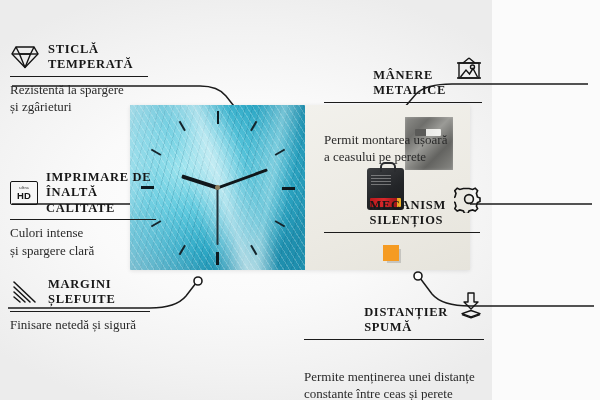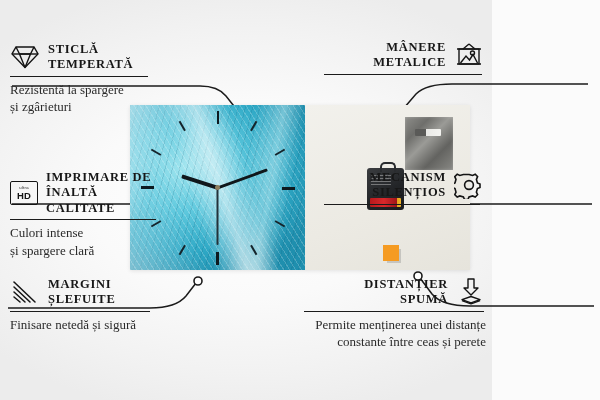--- a/index.html
+++ b/index.html
@@ -94,21 +94,21 @@
     color:#171717;line-height:1.22;text-transform:uppercase;white-space:pre-line;
   }
   .co-rule{height:1.4px;background:#1b1b1b;margin:3px 0 4px 0;}
   .co-sub{
     font-family:"Liberation Serif", serif;
     font-size:13px;color:#2a2a2a;line-height:1.34;white-space:pre-line;
   }
   .left .co-head{justify-content:flex-start;}
   .left .co-title,.left .co-sub{text-align:left;}
   .right .co-head{justify-content:flex-end;}
-  .right .co-title,.right .co-sub{text-align:right;}
+  .right .co-title,.right .co-sub{margin-top:28px;}
   .ico{flex:0 0 auto;display:block;}
   .hdbadge{
     width:26px;height:22px;border:1.6px solid #141414;border-radius:2px;
     display:flex;flex-direction:column;align-items:center;justify-content:center;
     font-family:"Liberation Sans", sans-serif;color:#141414;line-height:1;
   }
   .hdbadge .u{font-size:4.2px;letter-spacing:.3px;margin-bottom:1px;}
   .hdbadge .h{font-size:9.5px;font-weight:bold;letter-spacing:.2px;}
 </style>
 </head>
@@ -232,20 +232,22 @@
         <g fill="none" stroke="#141414" stroke-width="1.4">
           <path d="M15 2 L9 7 M15 2 L21 7"></path>
           <rect x="5" y="7" width="20" height="15"></rect>
           <path d="M6.5 21 L12 14 L15.5 18 L19 12.5 L23.5 21"></path>
           <circle cx="18.5" cy="11" r="2"></circle>
           <path d="M3 7 H27 M3 22 H27"></path>
         </g>
       </svg>
     </div>
     <div class="co-rule" style="width:158px;"></div>
+    <div class="co-sub">Permit montarea ușoară
+a ceasului pe perete</div>
   </div>
 
   <div class="callout right" style="right:8px;top:170px;width:160px;">
     <div class="co-head">
       <div class="co-title">MECANISM
 SILENȚIOS</div>
       <svg class="ico" width="30" height="28" viewBox="0 0 30 28">
         <g fill="none" stroke="#141414" stroke-width="1.6">
           <path d="M15 3.5 l3.6 1.0 2.6 -1.2 2.4 2.4 -1.2 2.6 1.0 3.6 2.6 1.1 0 3.4 -2.6 1.1 -1.0 3.6 1.2 2.6 -2.4 2.4 -2.6 -1.2 -3.6 1.0 -1.1 2.6 -3.4 0 -1.1 -2.6 -3.6 -1.0 -2.6 1.2 -2.4 -2.4 1.2 -2.6 -1.0 -3.6 -2.6 -1.1 0 -3.4 2.6 -1.1 1.0 -3.6 -1.2 -2.6 2.4 -2.4 2.6 1.2 3.6 -1.0 z"></path>
           <circle cx="15" cy="14" r="4.4"></circle>

